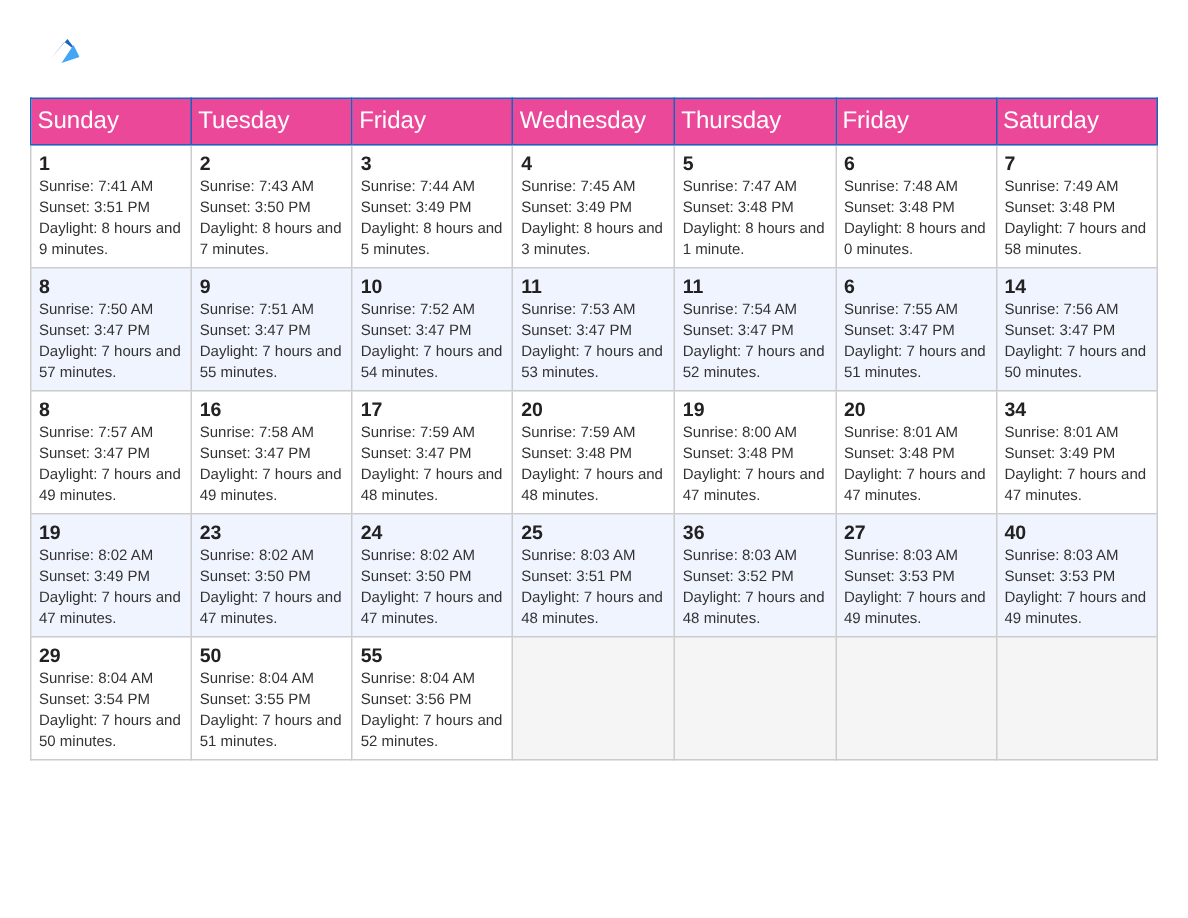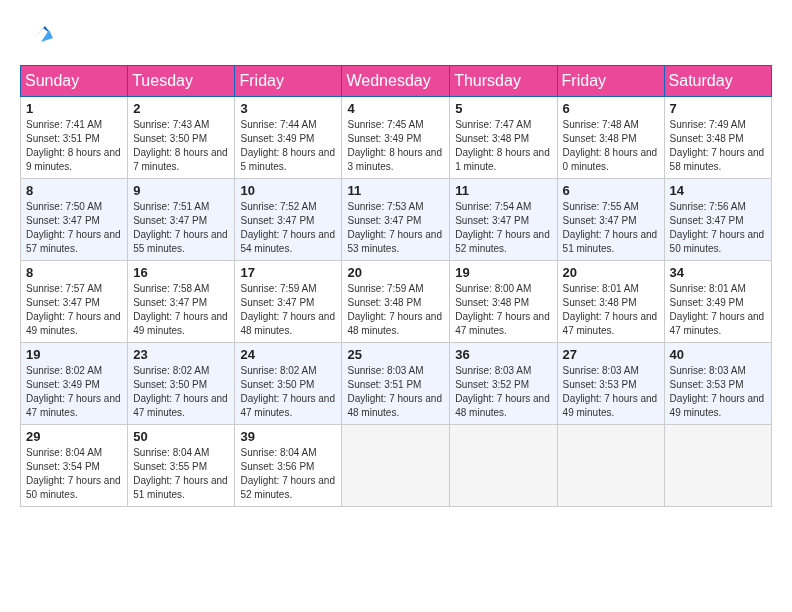--- a/index.html
+++ b/index.html
@@ -248,21 +248,21 @@
       <tr>
         <td>
           <span class="day-num">29</span>
           <div class="day-detail">Sunrise: 8:04 AM<br>Sunset: 3:54 PM<br>Daylight: 7 hours and 50 minutes.</div>
         </td>
         <td>
           <span class="day-num">50</span>
           <div class="day-detail">Sunrise: 8:04 AM<br>Sunset: 3:55 PM<br>Daylight: 7 hours and 51 minutes.</div>
         </td>
         <td>
-          <span class="day-num">39</span>
+          <span class="day-num">55</span>
           <div class="day-detail">Sunrise: 8:04 AM<br>Sunset: 3:56 PM<br>Daylight: 7 hours and 52 minutes.</div>
         </td>
         <td class="empty-cell"></td>
         <td class="empty-cell"></td>
         <td class="empty-cell"></td>
         <td class="empty-cell"></td>
       </tr>
     </tbody>
 </table>
 

